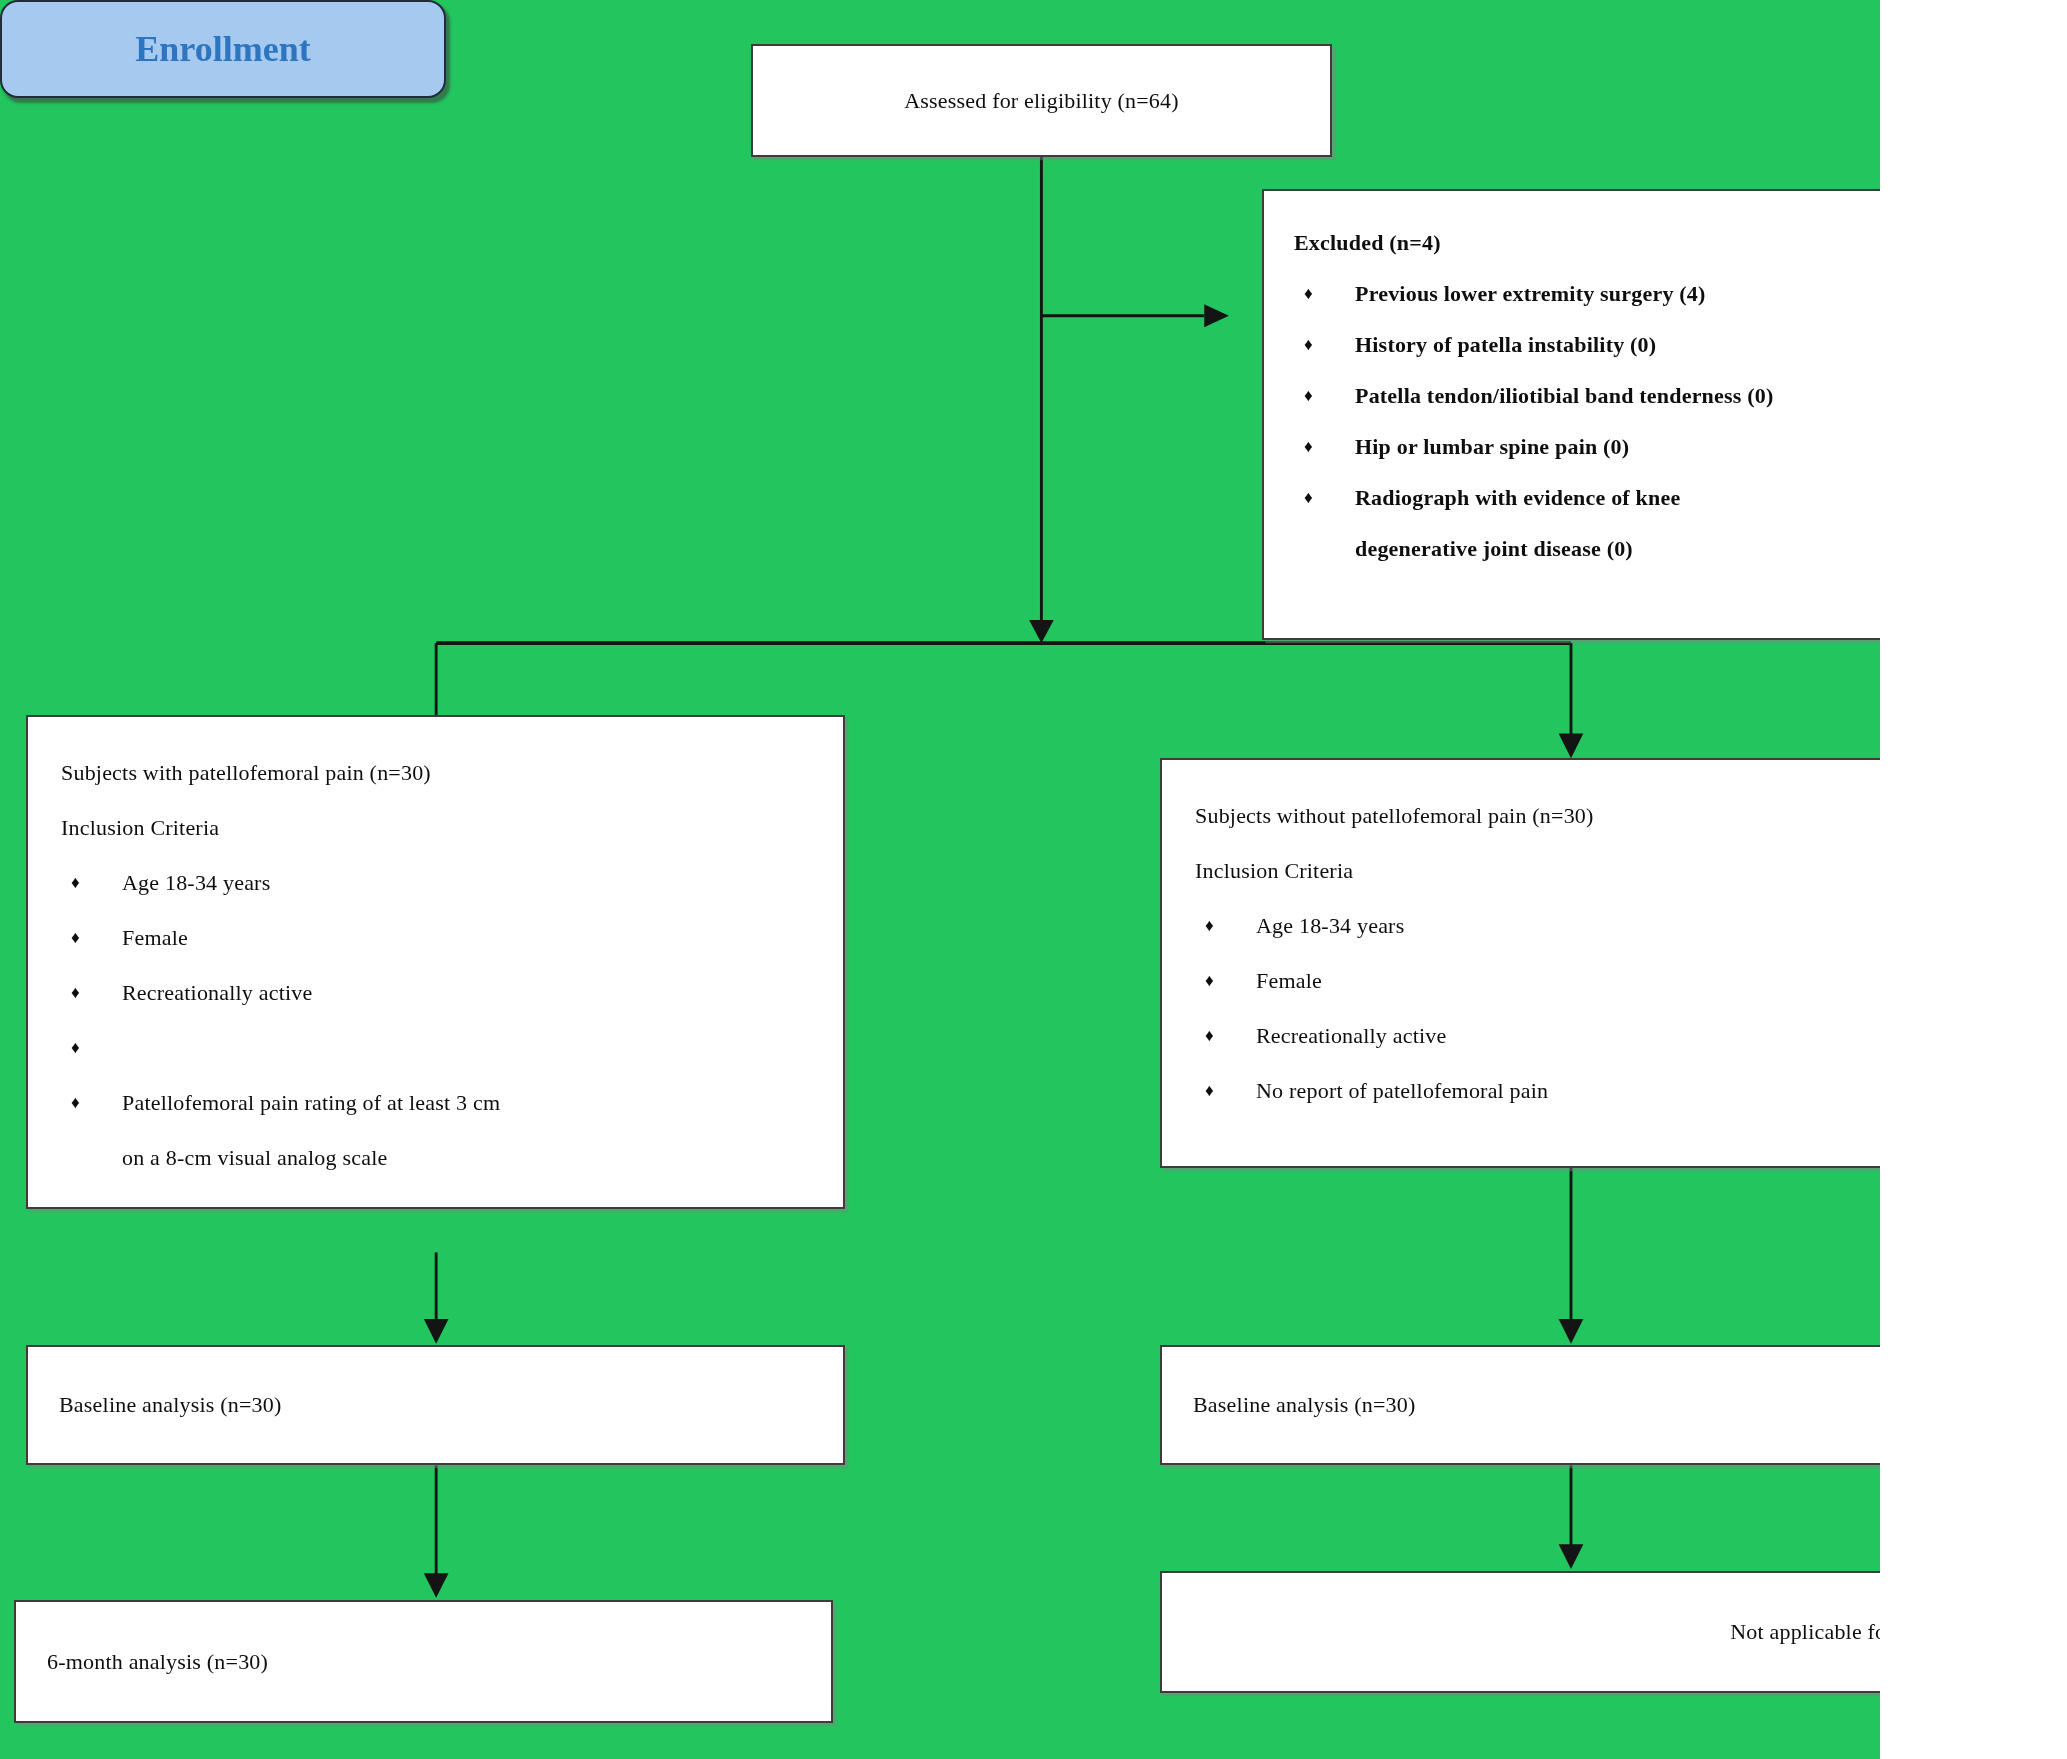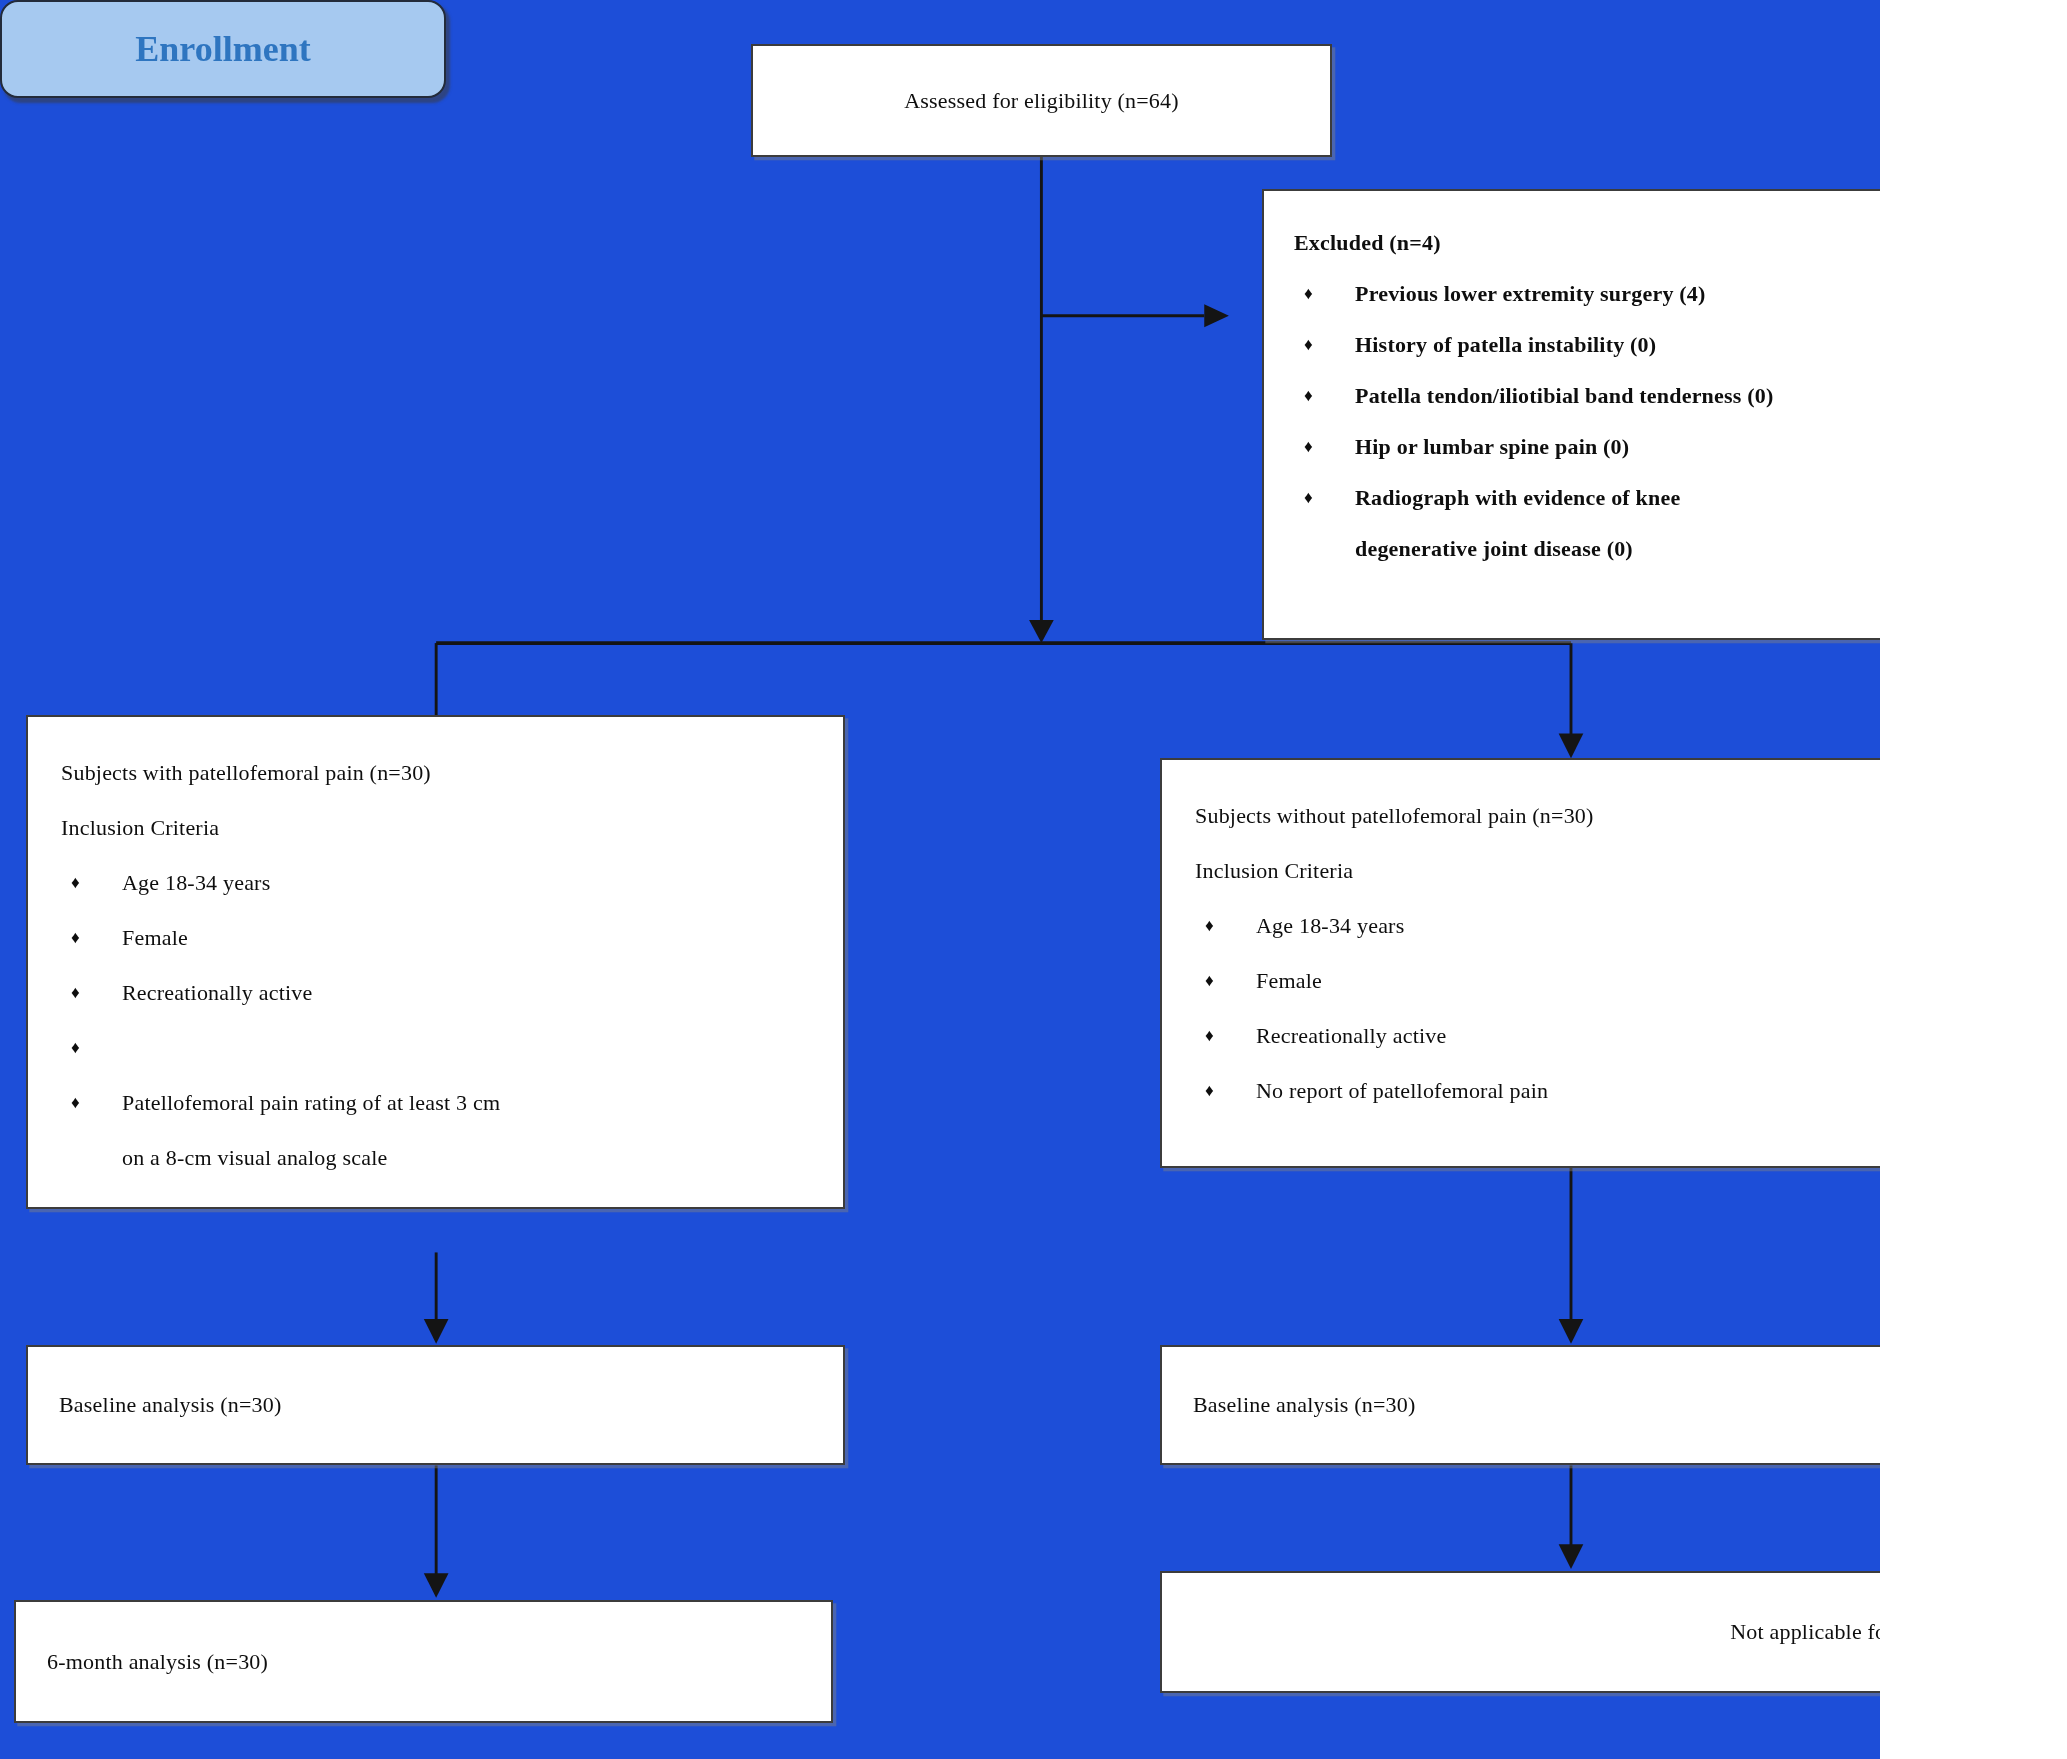--- a/index.html
+++ b/index.html
@@ -4,21 +4,21 @@
 <style>
   html, body {
     margin: 0;
     padding: 0;
     background: #ffffff;
   }
   .canvas {
     position: relative;
     width: 1880px;
     height: 1759px;
-    background: #1d4ed8;
+    background: #22c55e;
     font-family: "Liberation Serif", "DejaVu Serif", serif;
     color: #0e0e0e;
     overflow: hidden;
   }
   .connectors {
     position: absolute;
     left: 0; top: 0;
     width: 2068px;
     height: 1759px;
     pointer-events: none;

